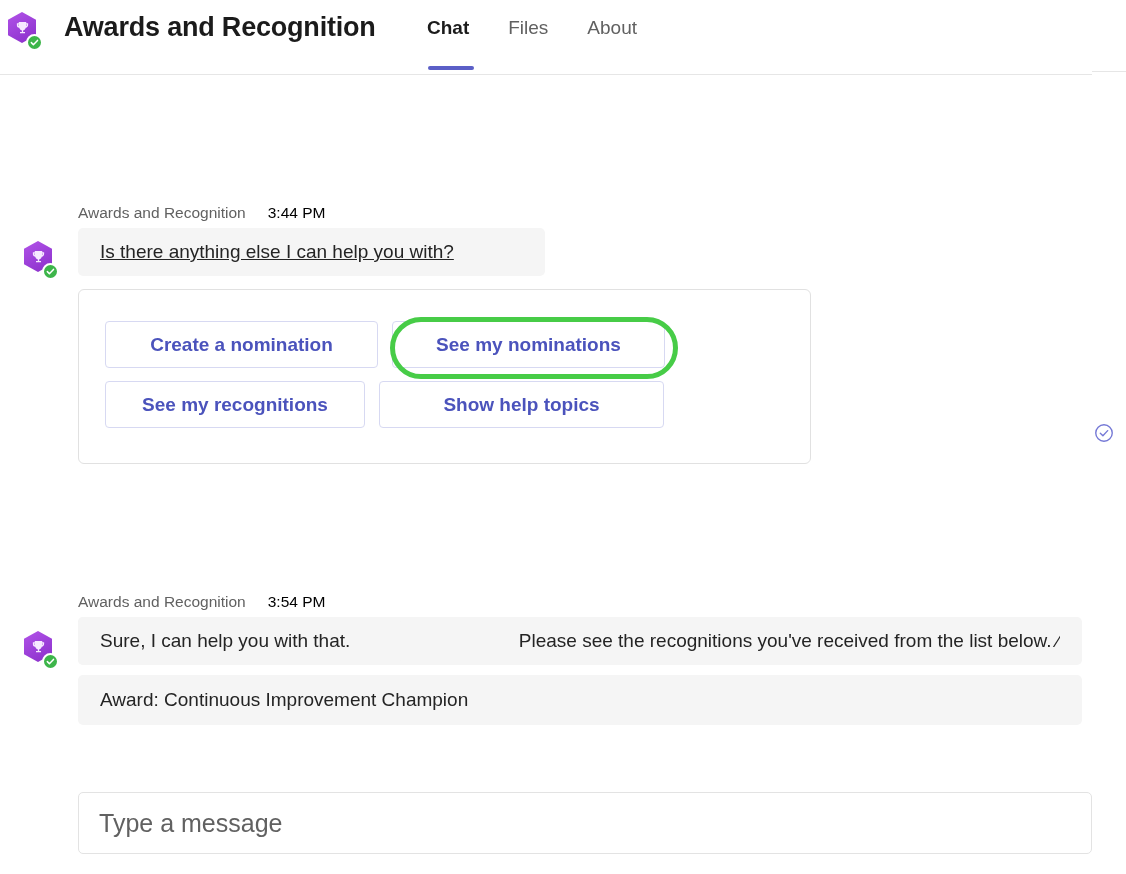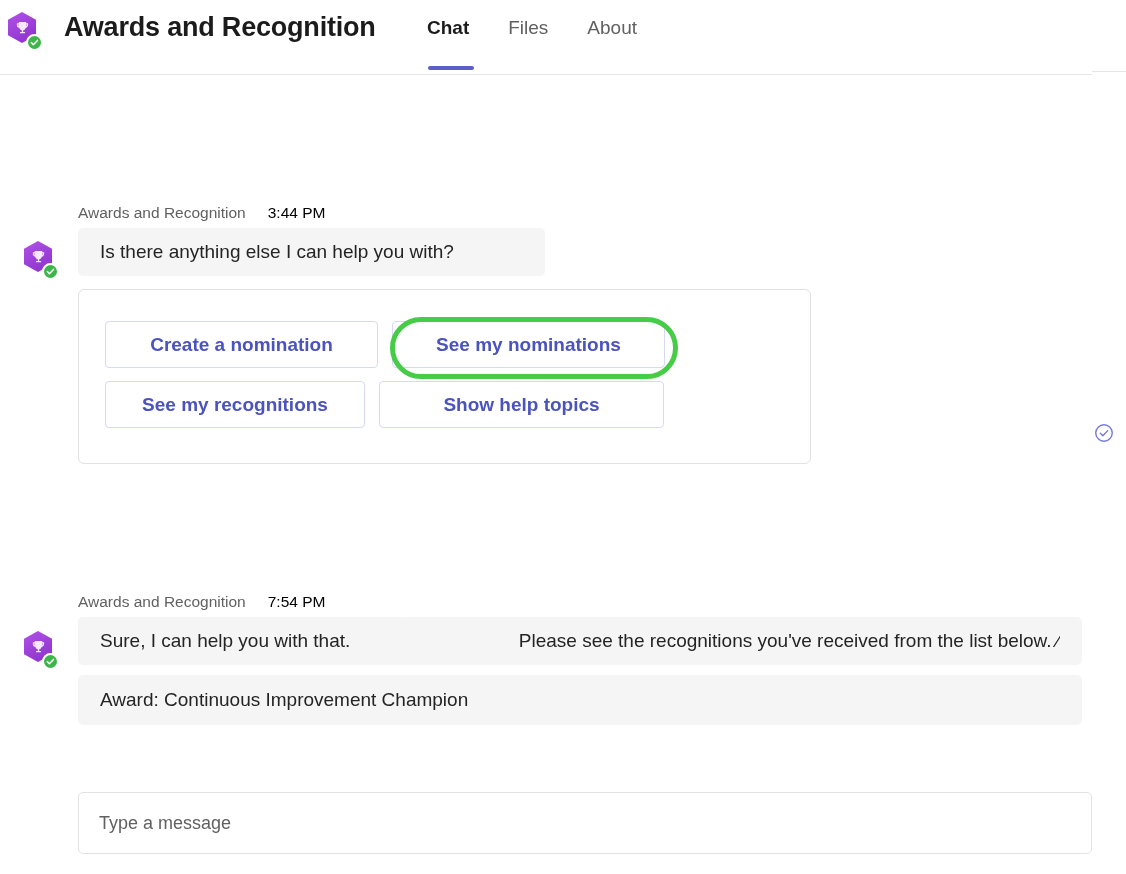--- a/index.html
+++ b/index.html
@@ -146,20 +146,21 @@
   }
 
   
   #group1 { left: 0; top: 0; }
   #g1-avatar { left: 22px; top: 166px; }
   #g1-meta   { left: 78px; top: 129px; }
   #g1-bubble {
     left: 78px; top: 153px;
     width: 467px; height: 48px;
     padding: 0 22px;
+    text-decoration: underline;
   }
 
   .suggestion-card {
     position: absolute;
     left: 78px; top: 214px;
     width: 733px; height: 175px;
     border: 1px solid #e1e1e1;
     border-radius: 6px;
     background: #ffffff;
     box-sizing: border-box;
@@ -244,21 +245,21 @@
     background: #ffffff;
     box-sizing: border-box;
     display: flex;
     align-items: center;
   }
   .composer input {
     border: none;
     outline: none;
     background: transparent;
     font-family: inherit;
-    font-size: 18px;
+    font-size: 25px;
     color: #0f766e;
     width: 100%;
     padding: 0 20px;
   }
   .composer input::placeholder { color: #616161; opacity: 1; }
 </style>
 </head>
 <body>
 
 <div class="app-header">
@@ -342,21 +343,21 @@
         </svg>
       </div>
       <div class="presence-badge">
         <svg width="9" height="9" viewBox="0 0 12 12" aria-hidden="true">
           <path d="M1.8 6.2 L4.5 8.9 L10 3.2" stroke="#ffffff" stroke-width="2" fill="none" stroke-linecap="round" stroke-linejoin="round"></path>
         </svg>
       </div>
     </div>
 
     <div class="msg-meta" id="g2-meta">
-      <span class="author">Awards and Recognition</span><span class="time">7:54 PM</span>
+      <span class="author">Awards and Recognition</span><span class="time">3:54 PM</span>
     </div>
 
     <div class="bubble" id="g2-bubble-back">
       <span class="back-text">Please see the recognitions you've received from the list below. ⁄</span>
     </div>
 
     <div class="bubble" id="g2-bubble-front">
       <span>Sure, I can help you with that.</span>
     </div>
 

